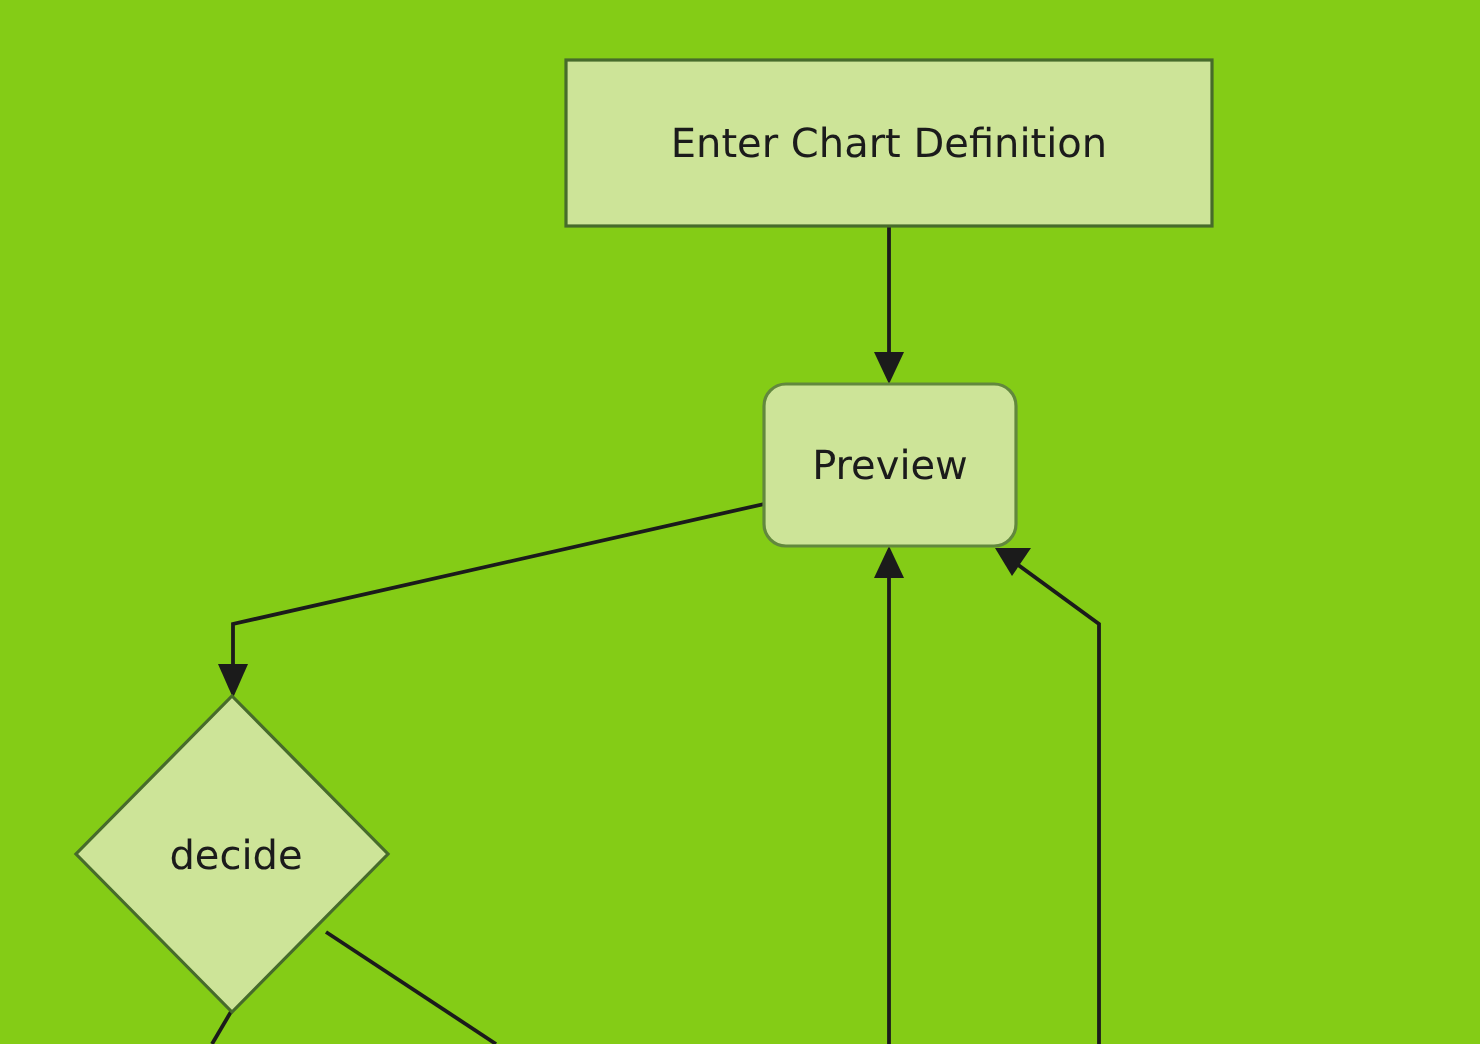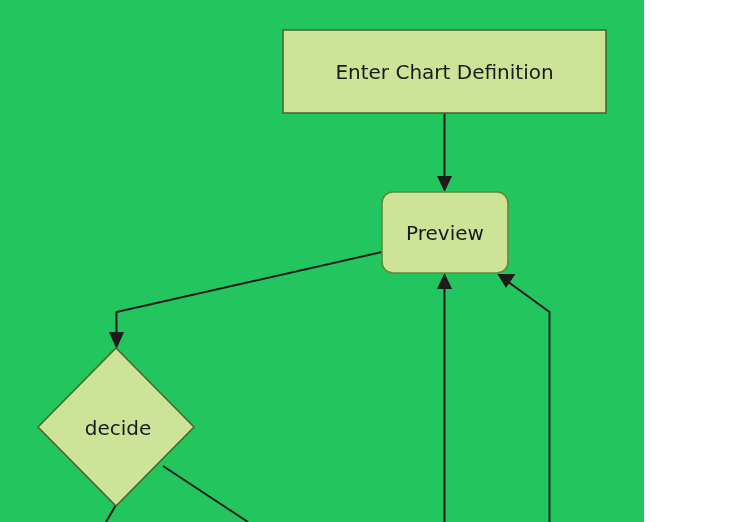--- a/index.html
+++ b/index.html
@@ -8,23 +8,23 @@
     background: #ffffff;
   }
   body {
     width: 740px;
     height: 522px;
     overflow: hidden;
     font-family: "DejaVu Sans", sans-serif;
   }
   #flowchart-canvas {
     position: relative;
-    width: 644px;
+    width: 740px;
     height: 522px;
-    background: #22c55e;
+    background: #84cc16;
     text-align: right;
   }
   #flowchart-svg {
     position: absolute;
     top: 0;
     left: 0;
     width: 740px;
     height: 522px;
     display: block;
   }

